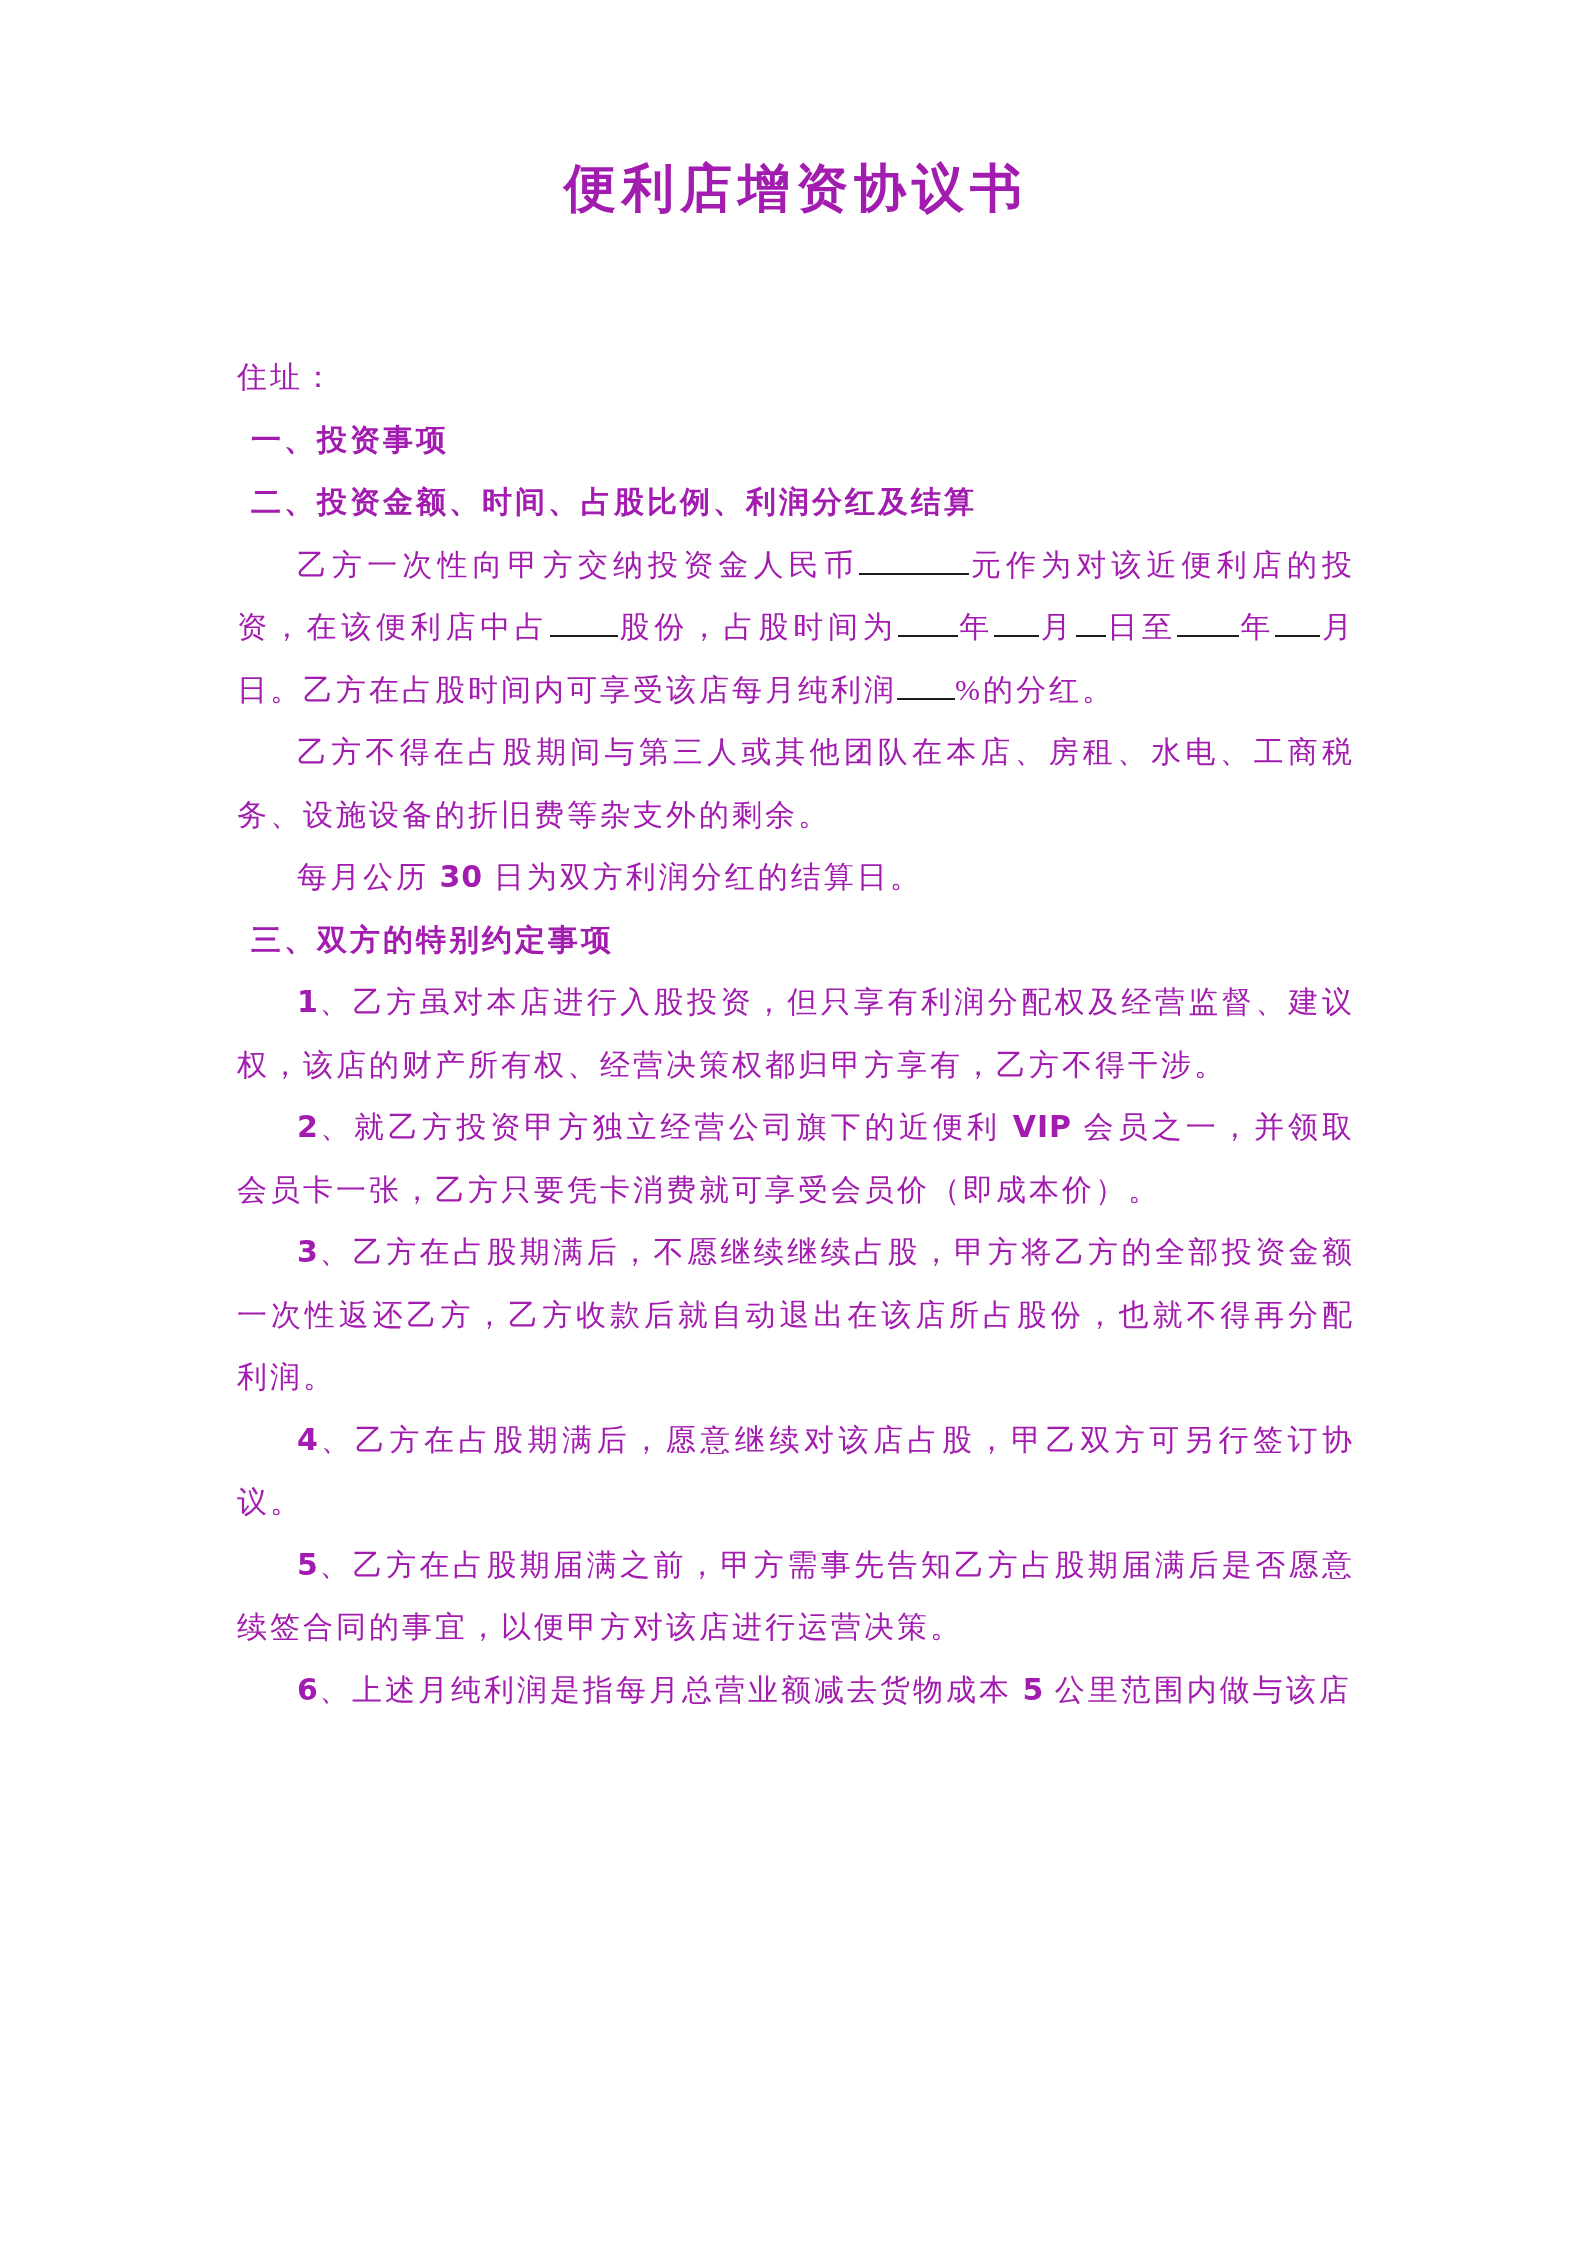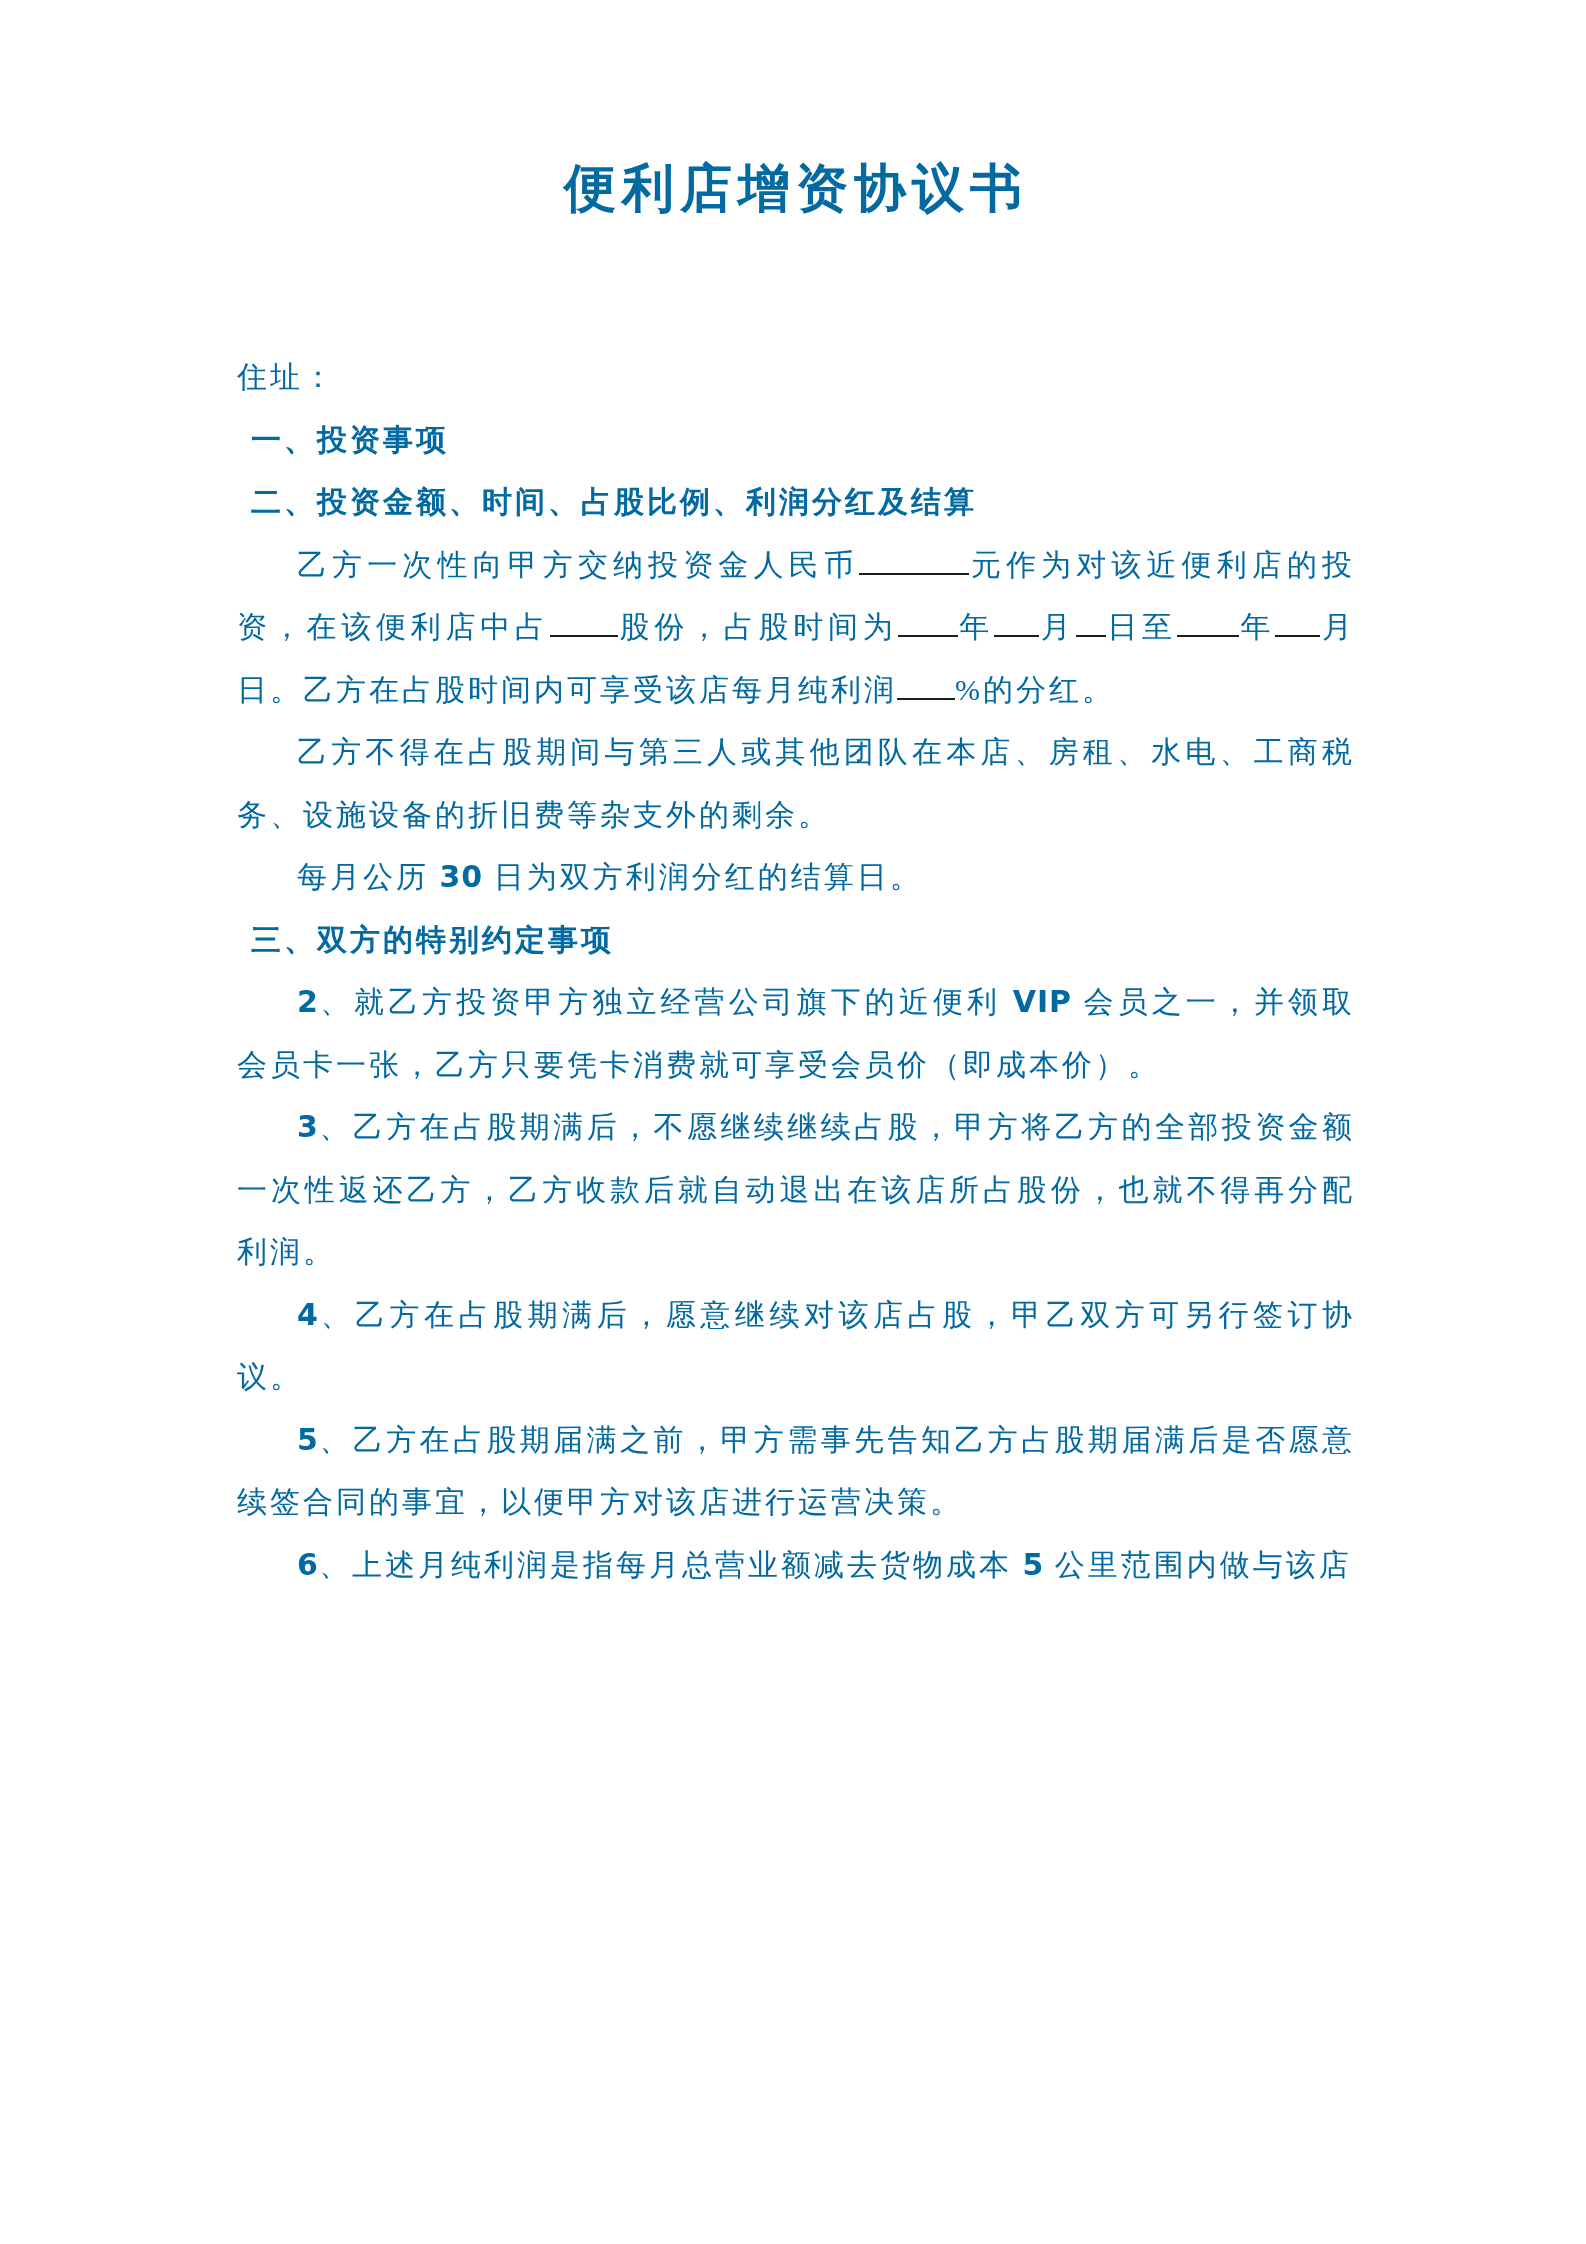--- a/index.html
+++ b/index.html
@@ -4,21 +4,21 @@
 <style>
   html, body { margin: 0; padding: 0; background: #ffffff; }
   .page {
     position: relative;
     width: 1586px;
     height: 2244px;
     background: #ffffff;
     box-sizing: border-box;
     padding: 150px 231px 0 237px;
     font-family: "Liberation Serif", "DejaVu Serif", serif;
-    color: #0369a1;
+    color: #a21caf;
     overflow: hidden;
   }
   .doc-title {
     margin: 0 0 118px 0;
     text-align: center;
     font-size: 52px;
     font-weight: bold;
     letter-spacing: 6px;
     line-height: 78px;
     white-space: nowrap;
@@ -62,20 +62,21 @@
     <span>住址：</span>
   </p>
 
   <div>
       <p class="para heading"><span>一、投资事项</span></p>
       <p class="para heading"><span>二、投资金额、时间、占股比例、利润分红及结算</span></p>
       <p class="para indent"><span>乙方一次性向甲方交纳投资金人民币</span><span class="blank" style="width: 110px;"></span><span>元作为对该近便利店的投资，在该便利店中占</span><span class="blank" style="width: 68px;"></span><span>股份，占股时间为</span><span class="blank" style="width: 60px;"></span><span>年</span><span class="blank" style="width: 45px;"></span><span>月</span><span class="blank" style="width: 30px;"></span><span>日至</span><span class="blank" style="width: 62px;"></span><span>年</span><span class="blank" style="width: 45px;"></span><span>月日。乙方在占股时间内可享受该店每月纯利润</span><span class="blank" style="width: 58px;"></span><span>%的分红。</span></p>
       <p class="para indent"><span>乙方不得在占股期间与第三人或其他团队在本店、房租、水电、工商税务、设施设备的折旧费等杂支外的剩余。</span></p>
       <p class="para indent"><span>每月公历 </span><span class="num">30</span><span> 日为双方利润分红的结算日。</span></p>
       <p class="para heading"><span>三、双方的特别约定事项</span></p>
+      <p class="para indent"><span class="num">1</span><span>、乙方虽对本店进行入股投资，但只享有利润分配权及经营监督、建议权，该店的财产所有权、经营决策权都归甲方享有，乙方不得干涉。</span></p>
       <p class="para indent"><span class="num">2</span><span>、就乙方投资甲方独立经营公司旗下的近便利 </span><span class="num">VIP</span><span> 会员之一，并领取会员卡一张，乙方只要凭卡消费就可享受会员价（即成本价）。</span></p>
       <p class="para indent"><span class="num">3</span><span>、乙方在占股期满后，不愿继续继续占股，甲方将乙方的全部投资金额一次性返还乙方，乙方收款后就自动退出在该店所占股份，也就不得再分配利润。</span></p>
       <p class="para indent"><span class="num">4</span><span>、乙方在占股期满后，愿意继续对该店占股，甲乙双方可另行签订协议。</span></p>
       <p class="para indent"><span class="num">5</span><span>、乙方在占股期届满之前，甲方需事先告知乙方占股期届满后是否愿意续签合同的事宜，以便甲方对该店进行运营决策。</span></p>
       <p class="para indent"><span class="num">6</span><span>、上述月纯利润是指每月总营业额减去货物成本 </span><span class="num">5</span><span> 公里范围内做与该店</span></p>
     </div>
 
 </div>
 
 </body></html>

